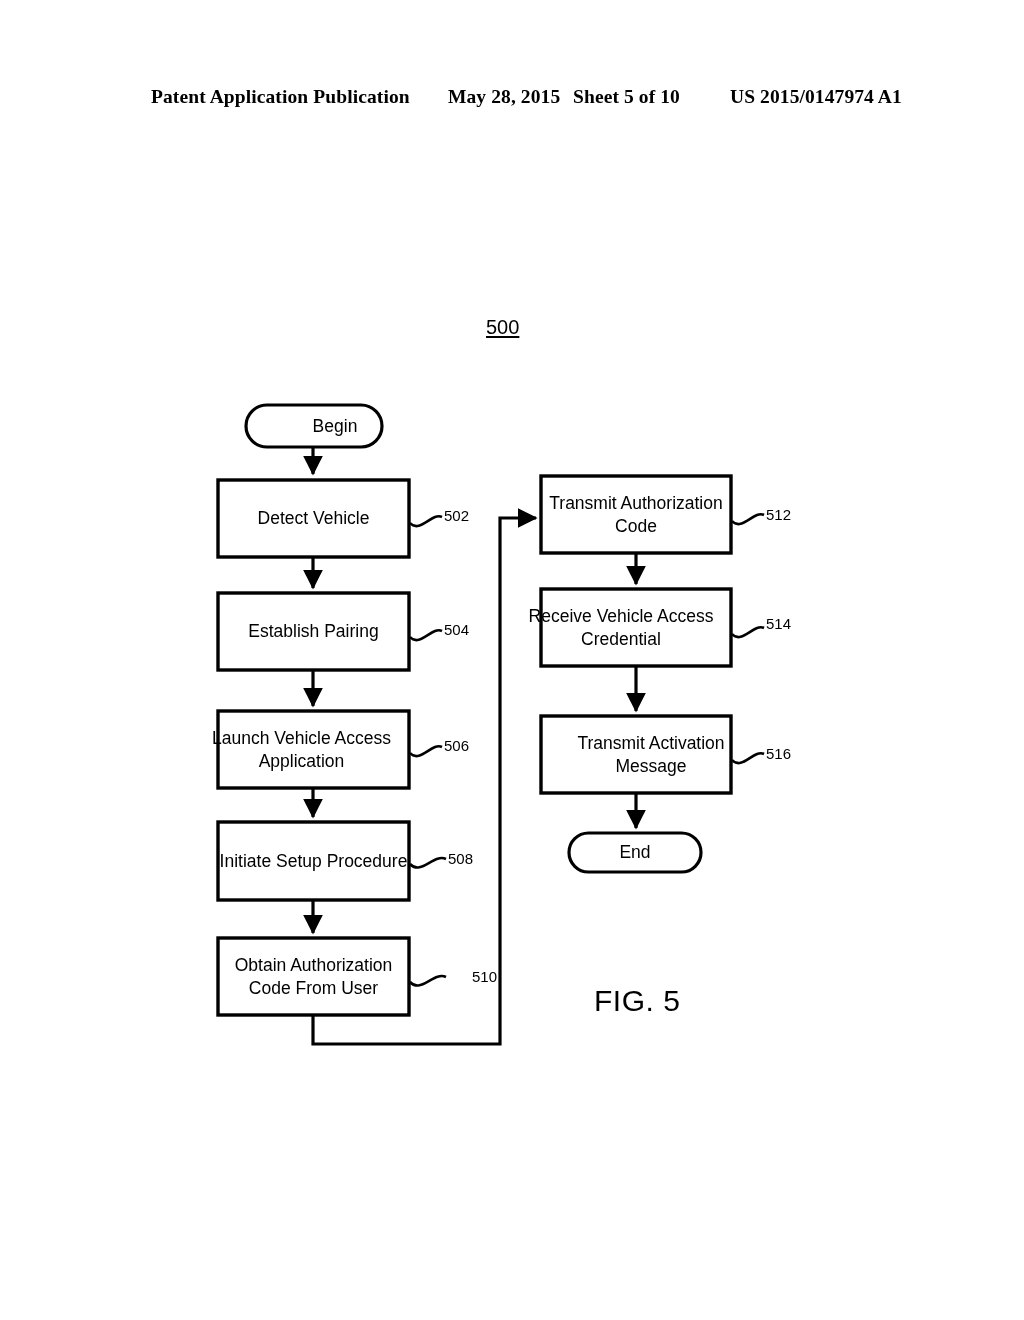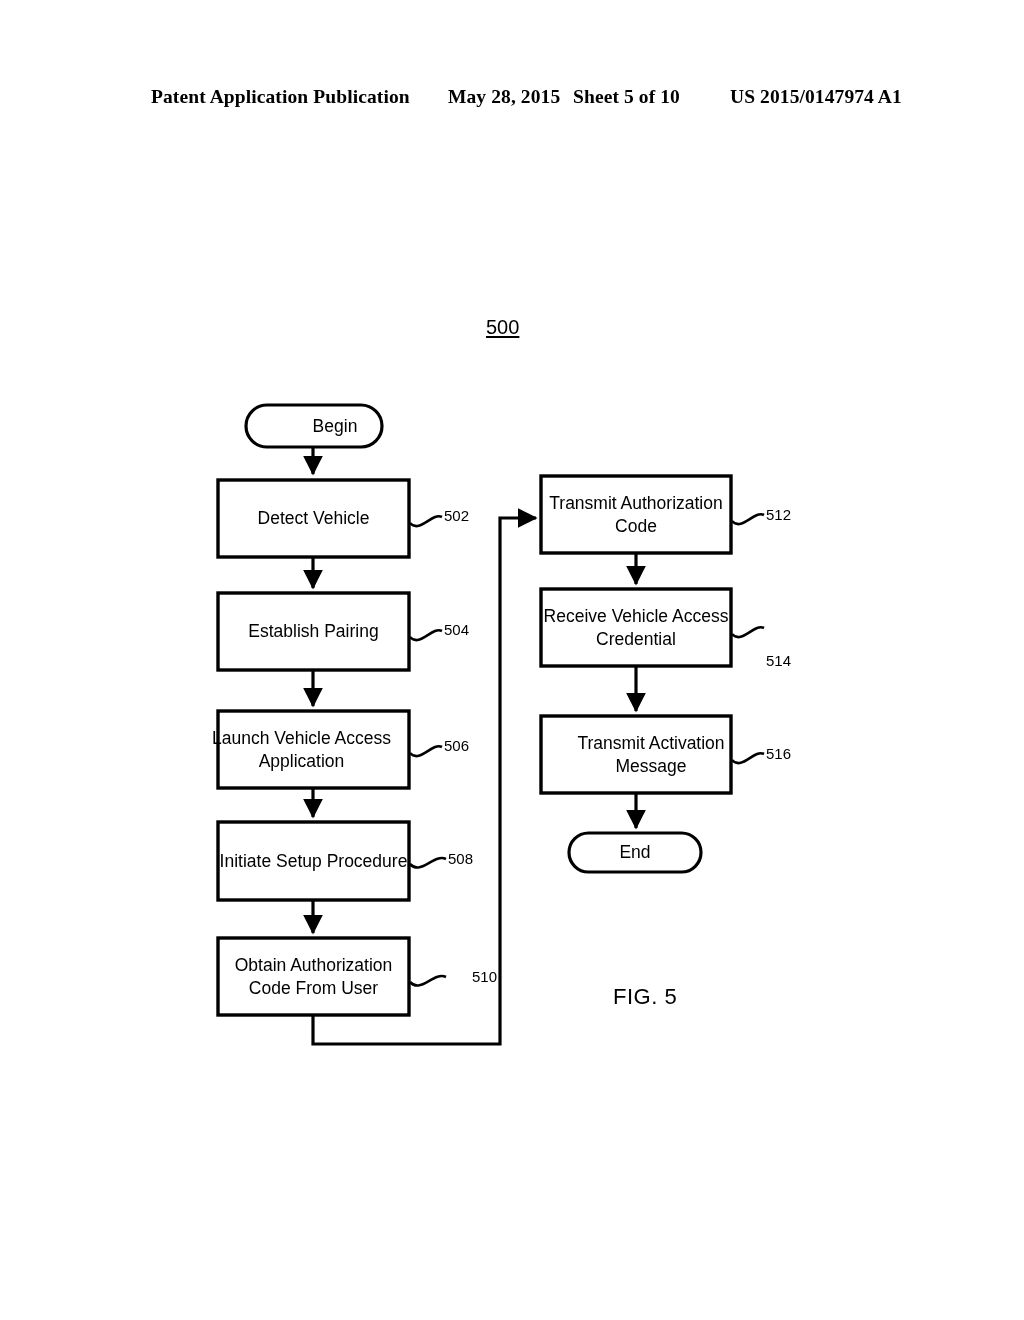--- a/index.html
+++ b/index.html
@@ -77,24 +77,23 @@
     font-size: 15px;
     color: #000;
     white-space: nowrap;
   }
 
   #fig-title {
     position: absolute;
     left: 594px;
     top: 984px;
     font-family: "Liberation Sans", sans-serif;
-    font-size: 22px;
+    font-size: 30px;
     letter-spacing: 0.5px;
     white-space: nowrap;
-    margin-left: 19px;
   }
 
   #diagram-ref {
     position: absolute;
     left: 486px;
     top: 316px;
     font-family: "Liberation Sans", sans-serif;
     font-size: 20px;
     text-decoration: underline;
     text-underline-offset: 2px;
@@ -171,35 +170,35 @@
 Application</div>
 
   <div class="node-label" style="left:213px; top:822px; width:201px; height:78px;">Initiate Setup Procedure</div>
 
   <div class="node-label" style="left:218px; top:938px; width:191px; height:77px;">Obtain Authorization
 Code From User</div>
 
   <div class="node-label" style="left:541px; top:476px; width:190px; height:77px;">Transmit Authorization
 Code</div>
 
-  <div class="node-label" style="left:541px; top:589px; width:190px; height:77px;">Receive Vehicle Access
+  <div class="node-label" style="left:526px; top:589px; width:190px; height:77px;">Receive Vehicle Access
 Credential</div>
 
   <div class="node-label" style="left:541px; top:716px; width:220px; height:77px;">Transmit Activation
 Message</div>
 
   <div class="node-label" style="left:569px; top:833px; width:132px; height:39px;">End</div>
 
   <div class="ref-label" style="left:444px; top:507px;">502</div>
   <div class="ref-label" style="left:444px; top:621px;">504</div>
   <div class="ref-label" style="left:444px; top:737px;">506</div>
   <div class="ref-label" style="left:448px; top:850px;">508</div>
   <div class="ref-label" style="left:448px; top:968px;margin-left:24px;">510</div>
 
   <div class="ref-label" style="left:766px; top:506px;">512</div>
-  <div class="ref-label" style="left:766px; top:652px;text-align:center;">514</div>
+  <div class="ref-label" style="left:766px; top:615px;text-align:center;">514</div>
   <div class="ref-label" style="left:766px; top:745px;">516</div>
 
   <div id="diagram-ref">500</div>
 
   <div id="fig-title">FIG. 5</div>
 
 </div>
 
 </body></html>

